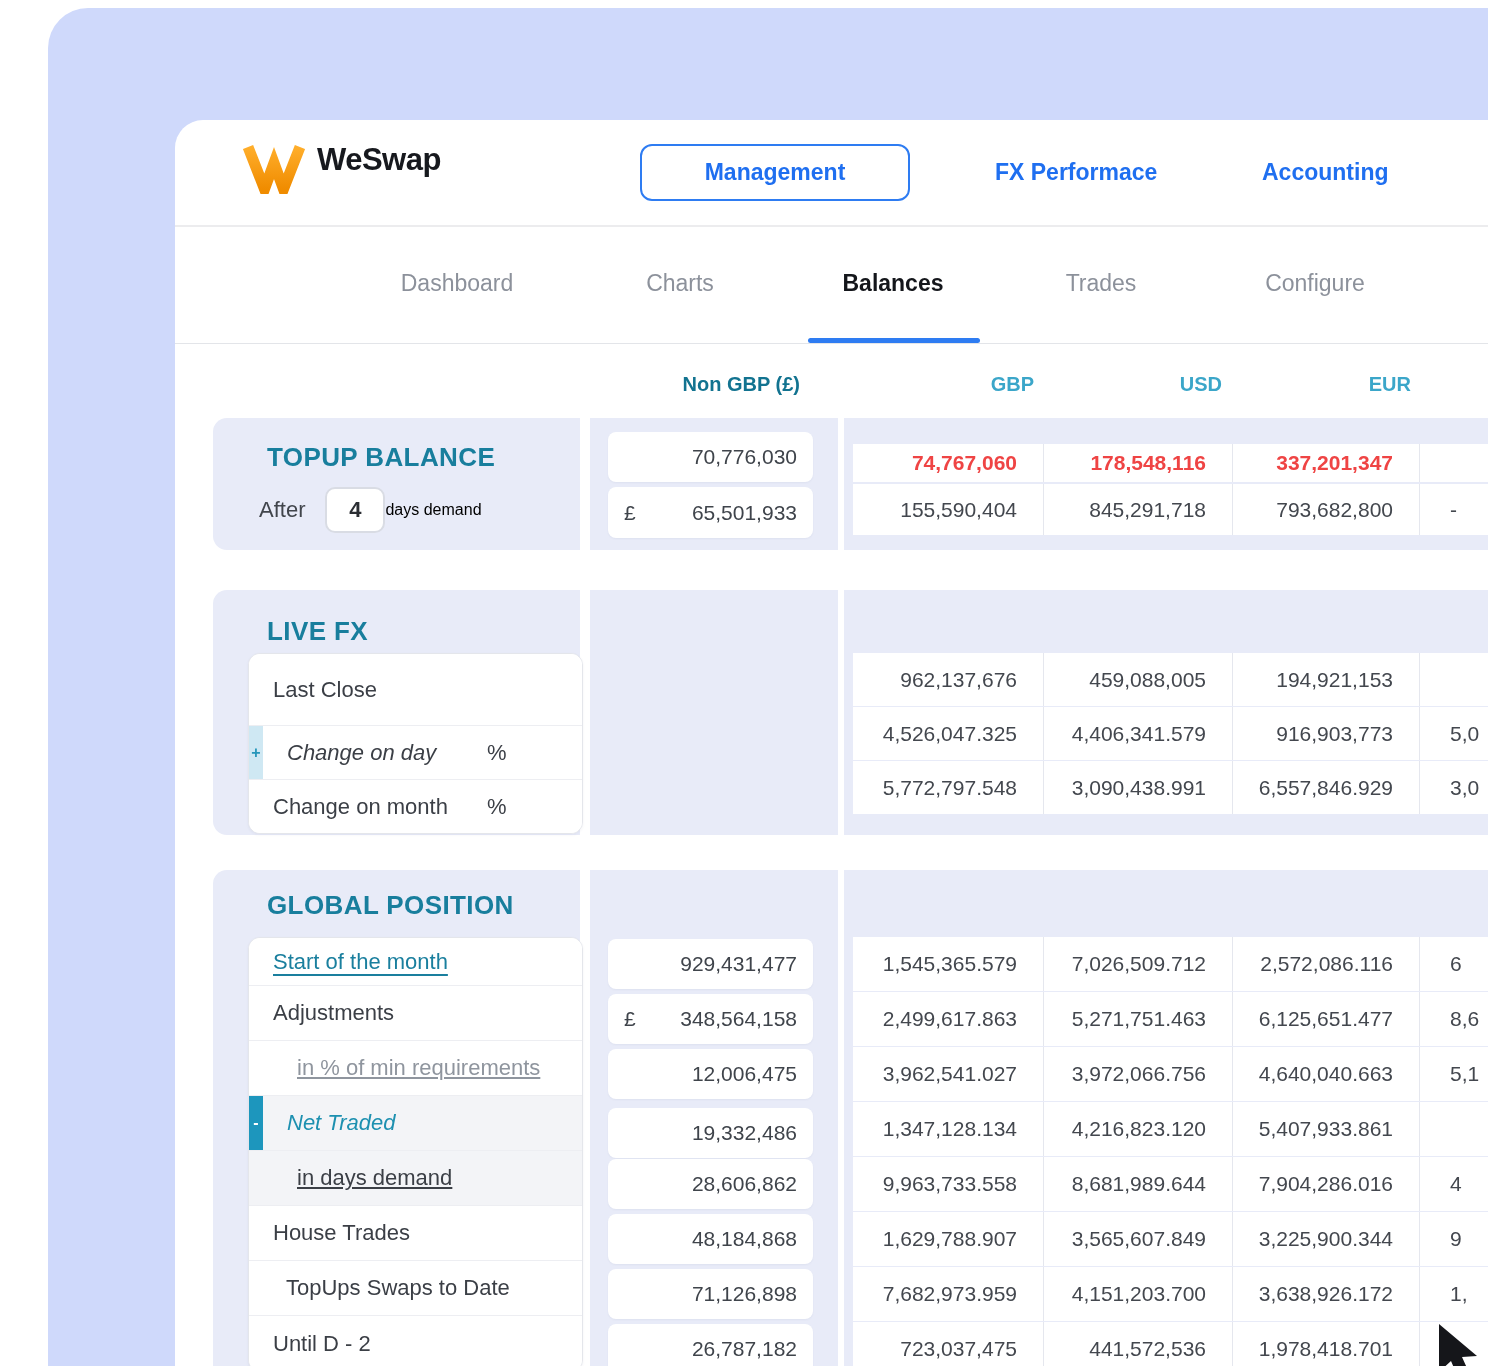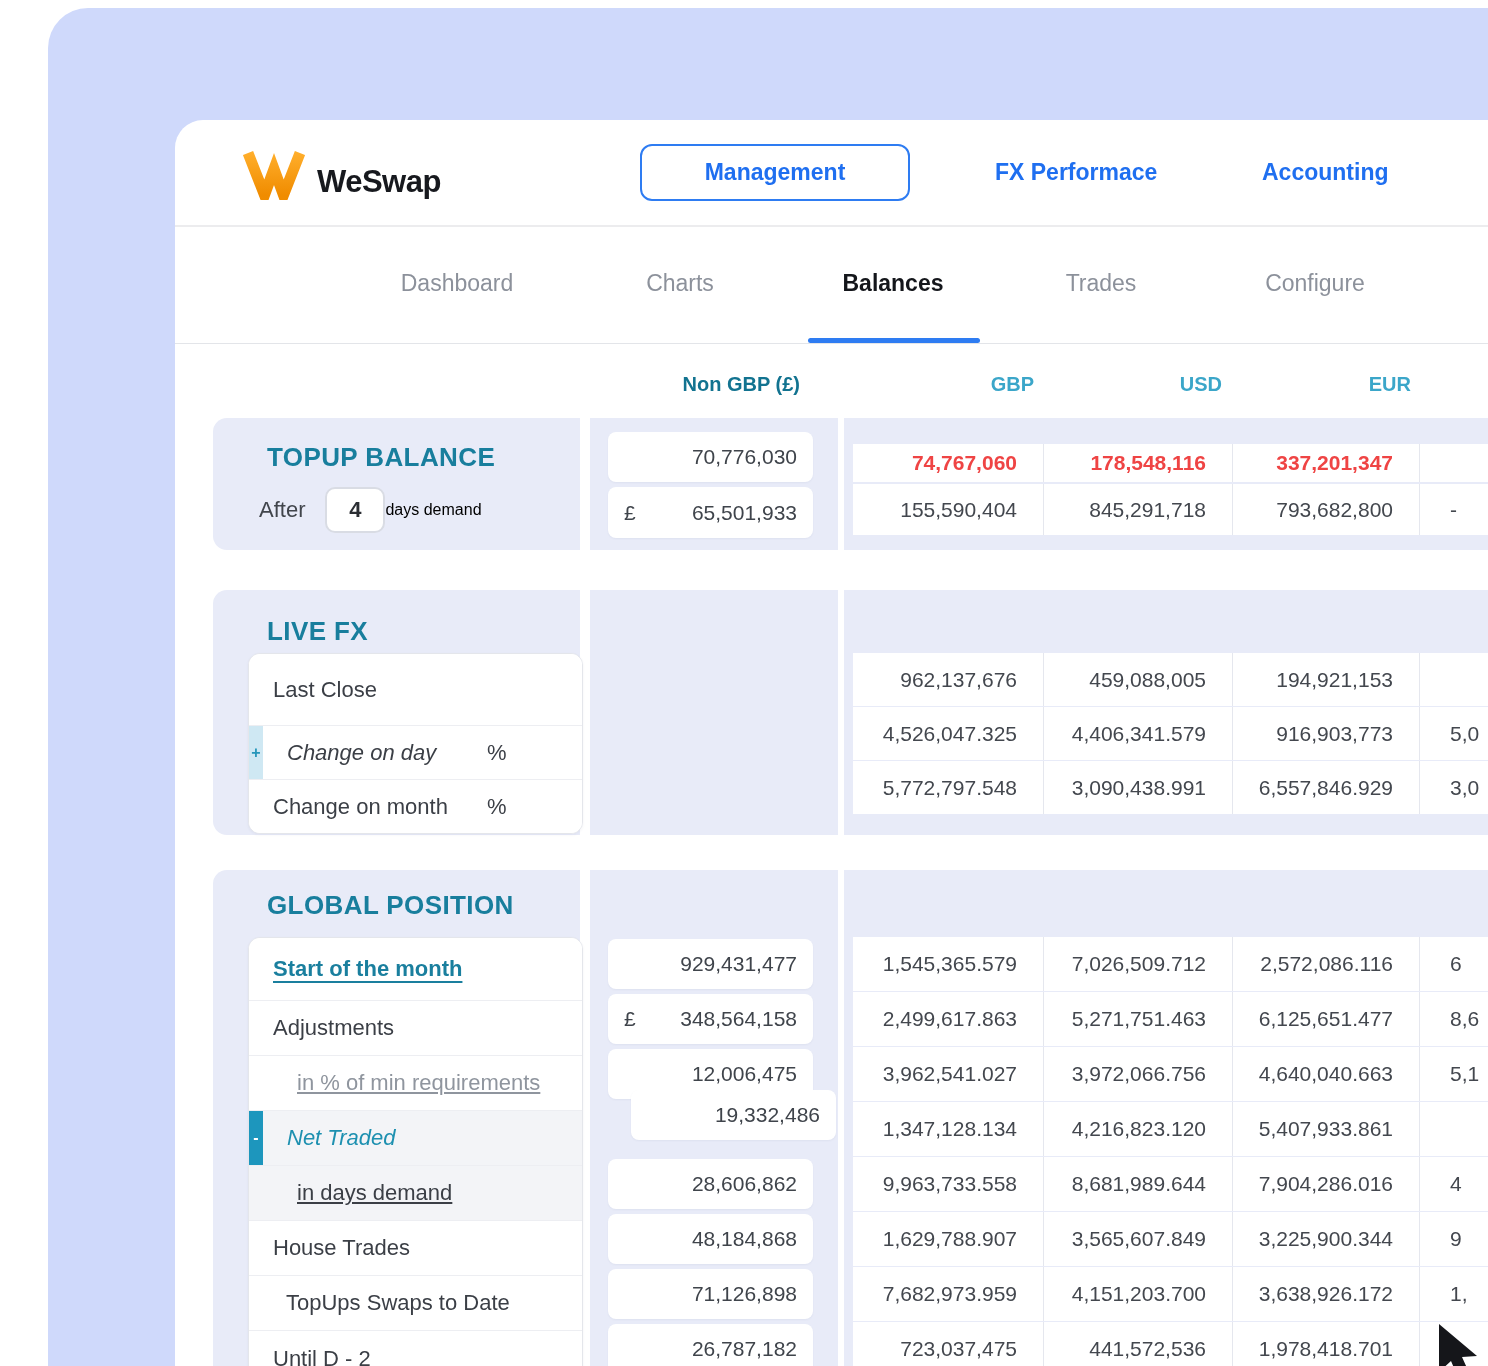--- a/index.html
+++ b/index.html
@@ -4,21 +4,21 @@
 <style>
   * { margin:0; padding:0; box-sizing:border-box; }
   html,body { width:1488px; height:1366px; overflow:hidden; background:#fff;
     font-family:"Liberation Sans", sans-serif; }
   .bg { position:absolute; left:48px; top:8px; right:0; bottom:0;
     background:#cfd9fb; border-radius:40px 0 0 0; }
   .app { position:absolute; left:175px; top:120px; width:1313px; height:1246px;
     background:#fff; border-radius:28px 0 0 0; overflow:hidden; }
 
   
-  .brand { position:absolute; left:68px; top:22px; height:58px; display:flex; align-items:flex-end; cursor:pointer; }
+  .brand { position:absolute; left:68px; top:22px; height:58px; display:flex; align-items:flex-start; cursor:pointer; }
   .brand-name { font-size:31px; font-weight:700; color:#17191e; margin-left:12px; letter-spacing:-0.5px; }
   .nav-btn { position:absolute; left:465px; top:24px; width:270px; height:57px; background:#fff;
     border:2px solid #2e7cf2; border-radius:12px; display:flex; align-items:center; justify-content:center;
     font-size:23px; font-weight:700; color:#1f6ff0; cursor:pointer; }
   .nav-link { position:absolute; top:39px; font-size:23px; font-weight:600; color:#1f6ff0; cursor:pointer; }
   .nav-fx { left:820px; } .nav-acct { left:1087px; }
   .hdr-divider { position:absolute; left:0; right:0; top:105px; height:2px; background:#ececee; }
 
   
   .tab { position:absolute; top:150px; transform:translateX(-50%); font-size:23px; color:#8c919b; cursor:pointer; }
@@ -192,21 +192,21 @@
         <div class="cell c3">6,557,846.929</div>
         <div class="cell c4">3,0</div>
       </div>
     </div>
   </div>
 
   <div class="section" style="top:750px; height:640px;">
     <div class="blk blk-left">
       <div class="sec-title" style="left:54px; top:20px;">GLOBAL POSITION</div>
       <div class="card" style="top:67px;">
-        <div class="card-row" style="height:63px;font-weight:bold;">
+        <div class="card-row" style="height:48px;">
           <span class="link">Start of the month</span>
         </div>
         <div class="card-row" style="height:55px;">
           <span>Adjustments</span>
         </div>
         <div class="card-row" style="height:55px;">
           <span class="lbl-indent muted">in % of min requirements</span>
         </div>
         <div class="card-row shaded" style="height:55px;">
           <span class="side-tab minus">-</span>
@@ -232,21 +232,21 @@
         <span class="val">929,431,477</span>
       </div>
       <div class="nbox" style="top:124px;">
         <span class="pfx">£</span>
         <span class="val">348,564,158</span>
       </div>
       <div class="nbox" style="top:179px;">
         <span class="pfx"></span>
         <span class="val">12,006,475</span>
       </div>
-      <div class="nbox" style="top:220px;margin-left:23px;">
+      <div class="nbox" style="top:238px;">
         <span class="pfx"></span>
         <span class="val">19,332,486</span>
       </div>
       <div class="nbox" style="top:289px;">
         <span class="pfx"></span>
         <span class="val">28,606,862</span>
       </div>
       <div class="nbox" style="top:344px;">
         <span class="pfx"></span>
         <span class="val">48,184,868</span>

